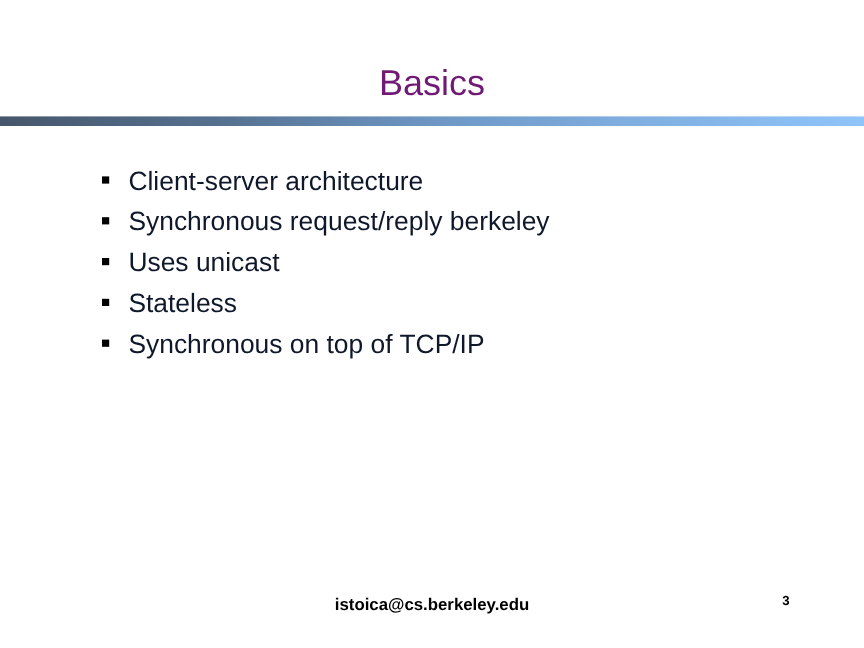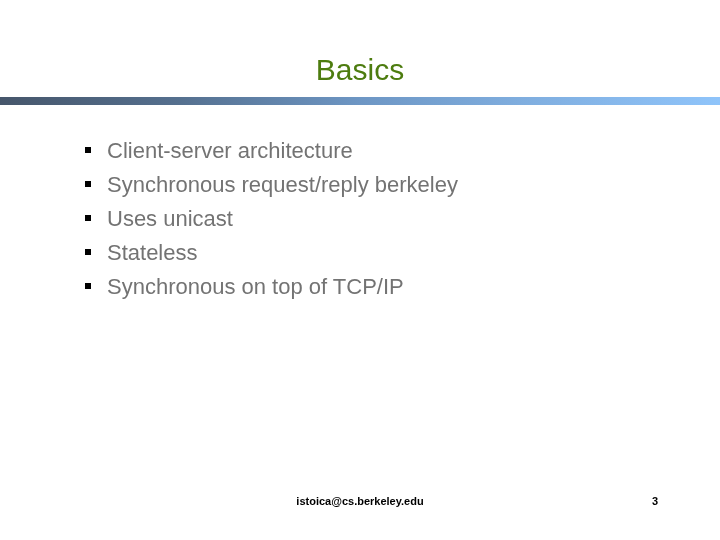--- a/index.html
+++ b/index.html
@@ -29,21 +29,21 @@
   .slide-title {
     position: absolute;
     top: 52px;
     left: 0;
     width: 720px;
     text-align: center;
     font-size: 30px;
     font-weight: 400;
     line-height: 36px;
     letter-spacing: 0px;
-    color: #4d7c0f;
+    color: #701a75;
     white-space: nowrap;
   }
 
   
   .title-rule {
     position: absolute;
     top: 97px;
     left: 0;
     width: 720px;
     height: 8px;
@@ -60,21 +60,21 @@
     padding: 0;
     list-style: none;
   }
   .bullet-item {
     position: relative;
     height: 34px;
     line-height: 34px;
     padding-left: 29px;
     font-size: 22px;
     font-weight: 400;
-    color: #737373;
+    color: #0f172a;
     white-space: nowrap;
   }
   .bullet-marker {
     position: absolute;
     left: 7px;
     top: 13px;
     width: 6px;
     height: 6px;
     background: #000000;
     display: block;
@@ -83,21 +83,21 @@
     display: inline;
   }
 
   
   .footer-email {
     position: absolute;
     top: 495px;
     left: 0;
     width: 720px;
     text-align: center;
-    font-size: 11px;
+    font-size: 14px;
     font-weight: 700;
     color: #000000;
     white-space: nowrap;
   }
   .footer-pagenum {
     position: absolute;
     top: 495px;
     left: 610px;
     width: 90px;
     text-align: center;

